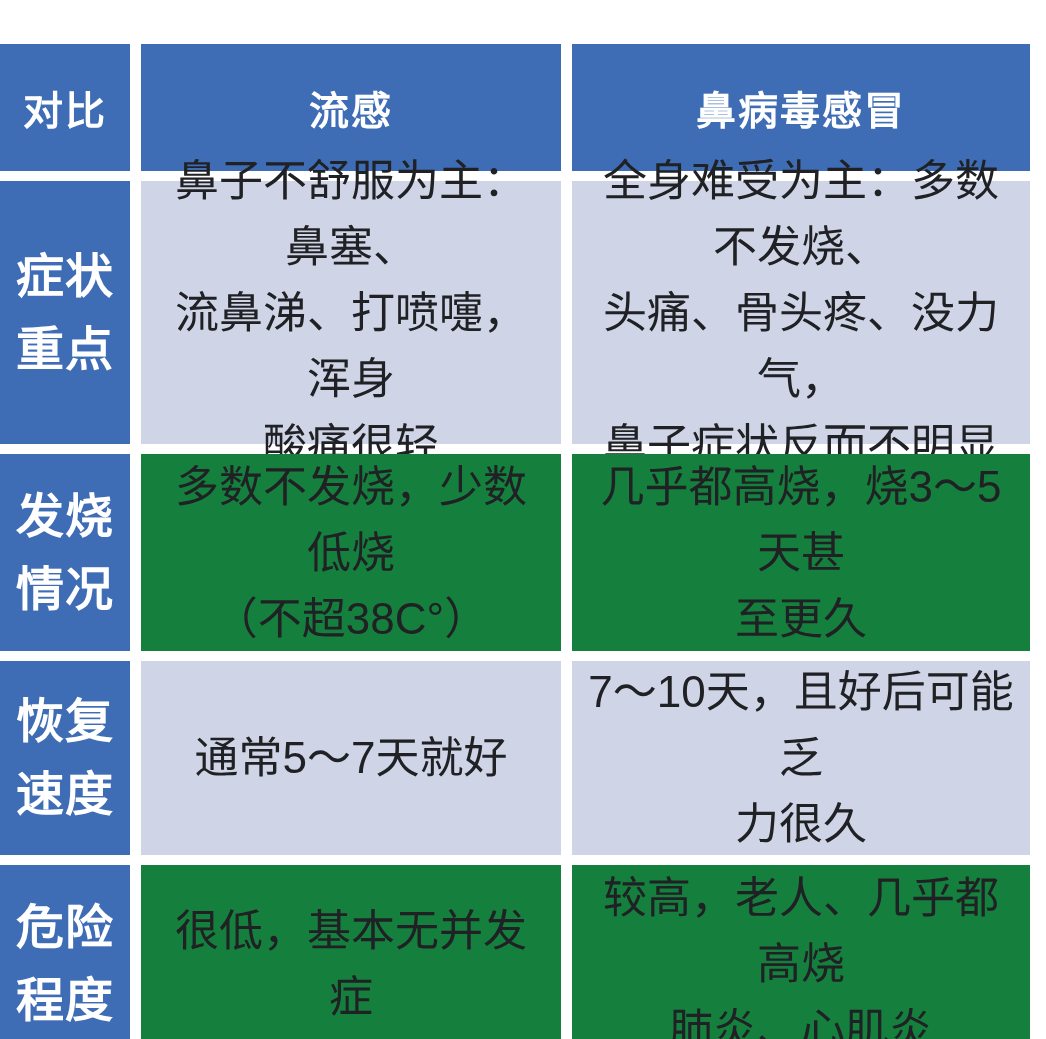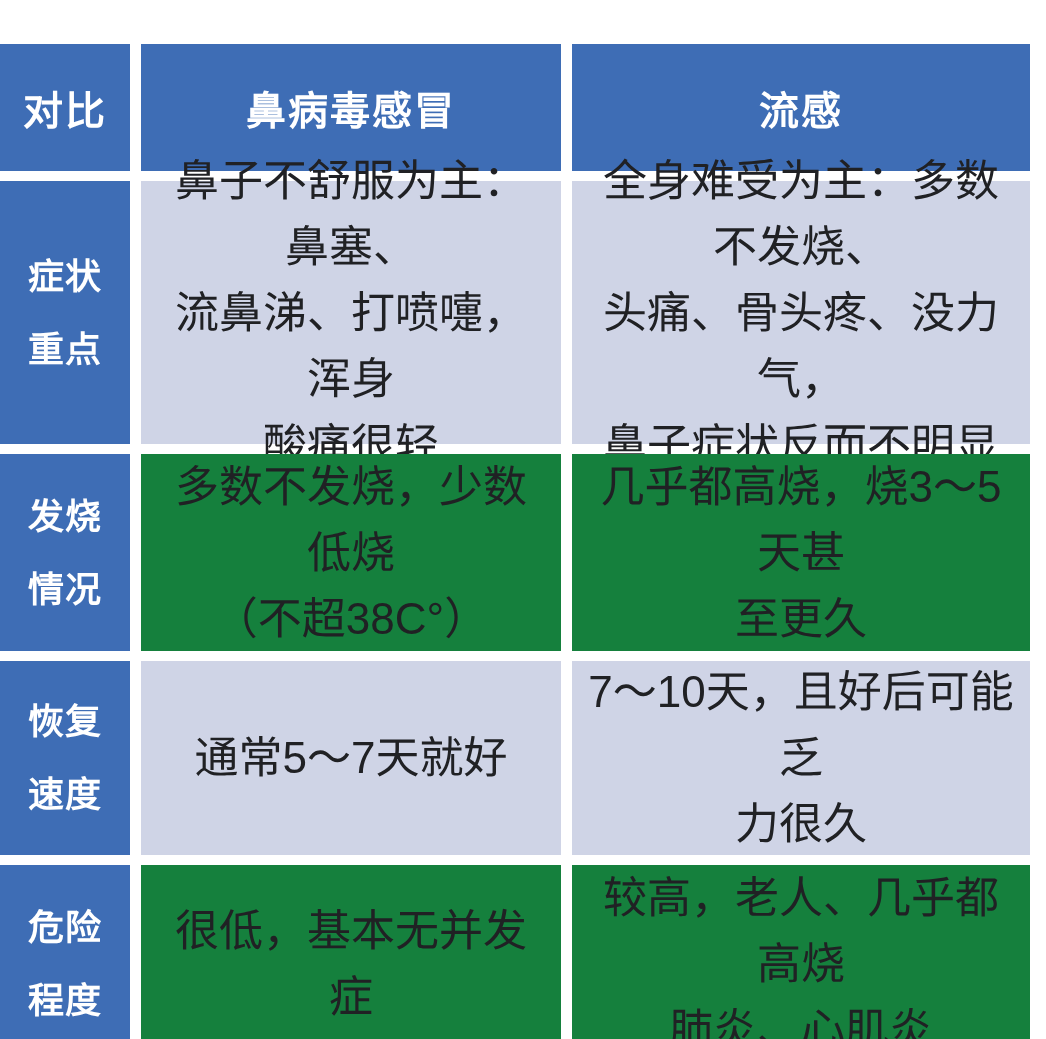--- a/index.html
+++ b/index.html
@@ -34,43 +34,43 @@
   .cell.blue {
     background: #3E6DB5;
     color: #ffffff;
     font-weight: 700;
   }
   .cell.hdr {
     font-size: 40px;
     letter-spacing: 2px;
   }
   .cell.rowlabel {
-    font-size: 36px;
+    font-size: 48px;
     line-height: 73px;
     letter-spacing: 1px;
   }
   .cell.data {
     color: #202124;
     font-size: 44px;
     line-height: 66px;
     font-weight: 400;
     padding: 0 14px;
   }
   .cell.band-a { background: #CFD4E6; }
   .cell.band-b { background: #15803d; }
 </style>
 </head>
 <body>
 
 <div class="page">
   <div class="grid">
 
     <div class="cell blue hdr">对比</div>
+    <div class="cell blue hdr">流感</div>
     <div class="cell blue hdr">鼻病毒感冒</div>
-    <div class="cell blue hdr">流感</div>
 
     <div class="cell blue rowlabel">症状
 重点</div>
     <div class="cell data band-a">鼻子不舒服为主：鼻塞、
 流鼻涕、打喷嚏，浑身
 酸痛很轻</div>
     <div class="cell data band-a">全身难受为主：多数不发烧、
 头痛、骨头疼、没力气，
 鼻子症状反而不明显</div>
 

